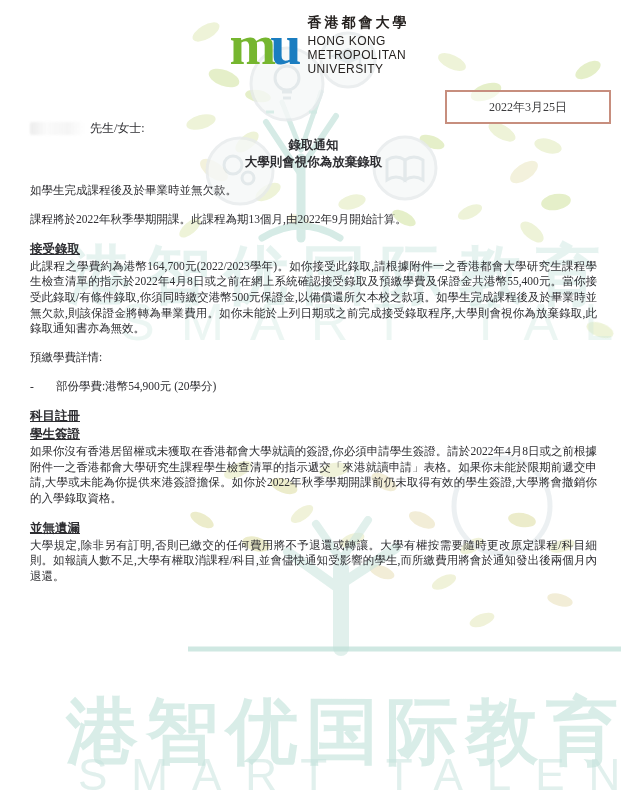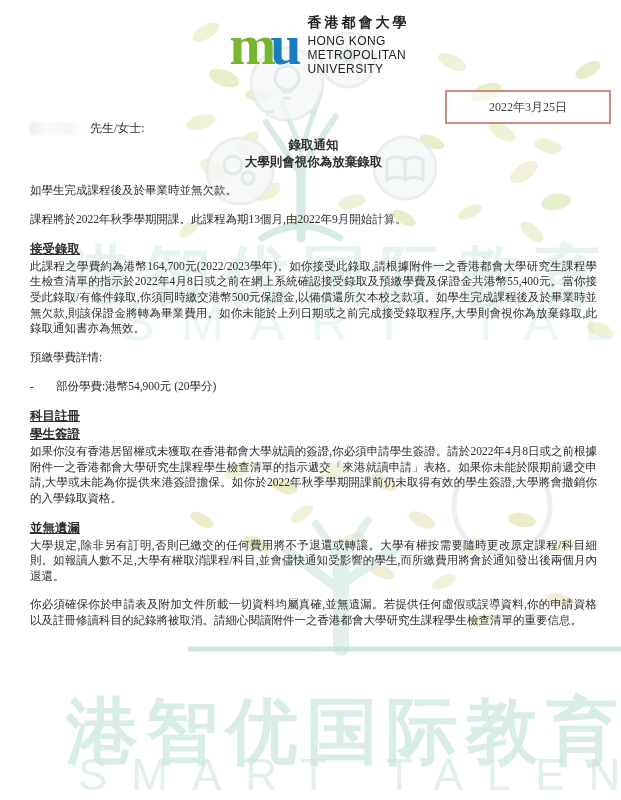--- a/index.html
+++ b/index.html
@@ -179,17 +179,16 @@
         <p class="sub"><span>預繳學費詳情:</span></p>
         <div class="dash-row">
           <span class="dash">-</span>
           <span>部份學費:港幣54,900元 (20學分)</span>
         </div>
         <div class="sec-h">科目註冊</div>
         <div class="sec-h">學生簽證</div>
         <p><span>如果你沒有香港居留權或未獲取在香港都會大學就讀的簽證,你必須申請學生簽證。請於</span><b>2022年4月8日</b><span>或之前根據附件一之香港都會大學研究生課程學生檢查清單的指示遞交「來港就讀申請」表格。如果你未能於限期前遞交申請,大學或未能為你提供來港簽證擔保。如你於2022年秋季學期開課前仍未取得有效的學生簽證,大學將會撤銷你的入學錄取資格。</span></p>
         <div class="sec-h">並無遺漏</div>
         <p><span>大學規定,除非另有訂明,否則已繳交的任何費用將不予退還或轉讓。大學有權按需要隨時更改原定課程/科目細則。如報讀人數不足,大學有權取消課程/科目,並會儘快通知受影響的學生,而所繳費用將會於通知發出後兩個月內退還。</span></p>
-        <p><span>你必須確保你於申請表及附加文件所載一切資料均屬真確,並無遺漏。若提供任何虛假或誤導資料,你的申請資格以及註冊修讀科目的紀錄將被取消。請細心閱讀附件一之香港都會大學研究生課程學生檢查清單的重要信息。</span></p>
       </div>
   </div>
 
 </div>
 
 </body></html>

